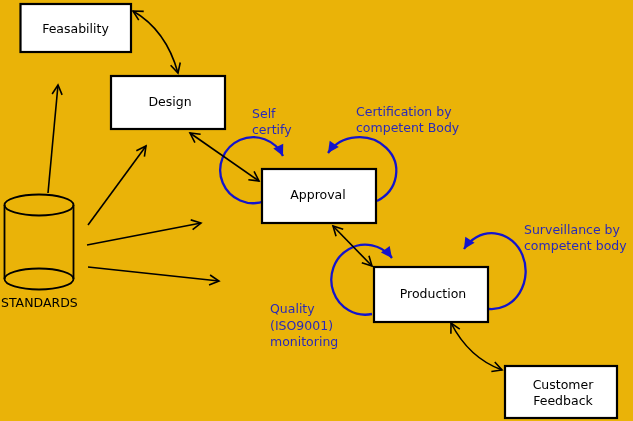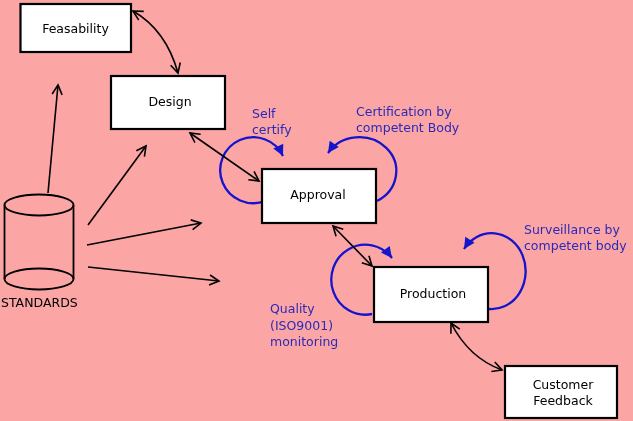--- a/index.html
+++ b/index.html
@@ -1,20 +1,20 @@
 <!DOCTYPE html>
 <html><head>
 <meta charset="utf-8">
 <style>
   html, body { margin: 0; padding: 0; background: #ffffff; }
   .stage {
     position: relative;
     width: 633px;
     height: 421px;
-    background: #fca5a5;
+    background: #eab308;
     font-family: "DejaVu Sans", sans-serif;
     overflow: hidden;
   }
   svg { display: block; }
   .ntext {
     font-family: "DejaVu Sans", sans-serif;
     font-size: 12.5px;
     fill: #000000;
   }
   .btext {

